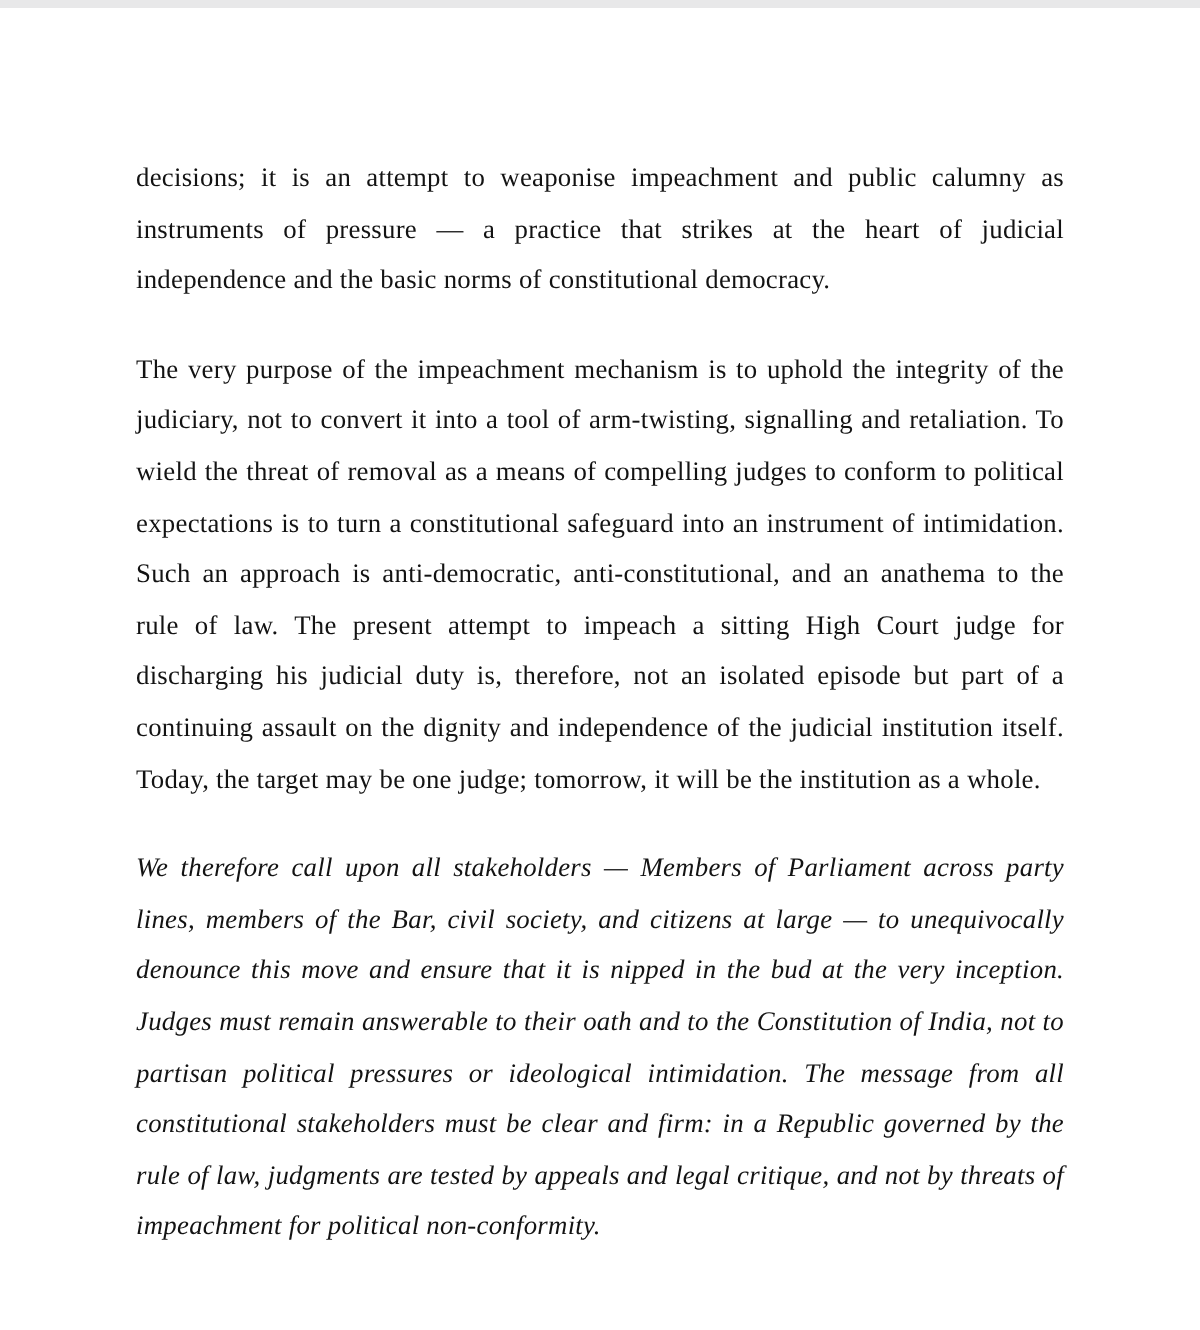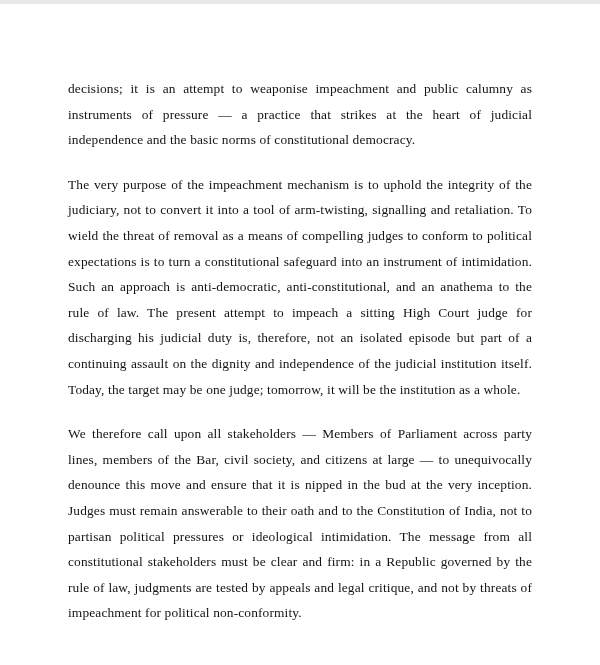--- a/index.html
+++ b/index.html
@@ -41,20 +41,21 @@
     margin: 0 0 19px 0;
     text-align: justify;
     text-justify: inter-word;
     font-size: 13.4px;
     line-height: 25.6px;
     color: #131313;
     letter-spacing: 0.01em;
   }
   p.body-para:last-of-type {
     margin-bottom: 0;
+    font-style: italic;
   }
   .signature-block {
     margin-top: 42px;
     font-weight: bold;
     font-size: 13.6px;
     line-height: 17.5px;
     color: #0d0d0d;
     letter-spacing: 0.01em;
   }
   .signature-group {

